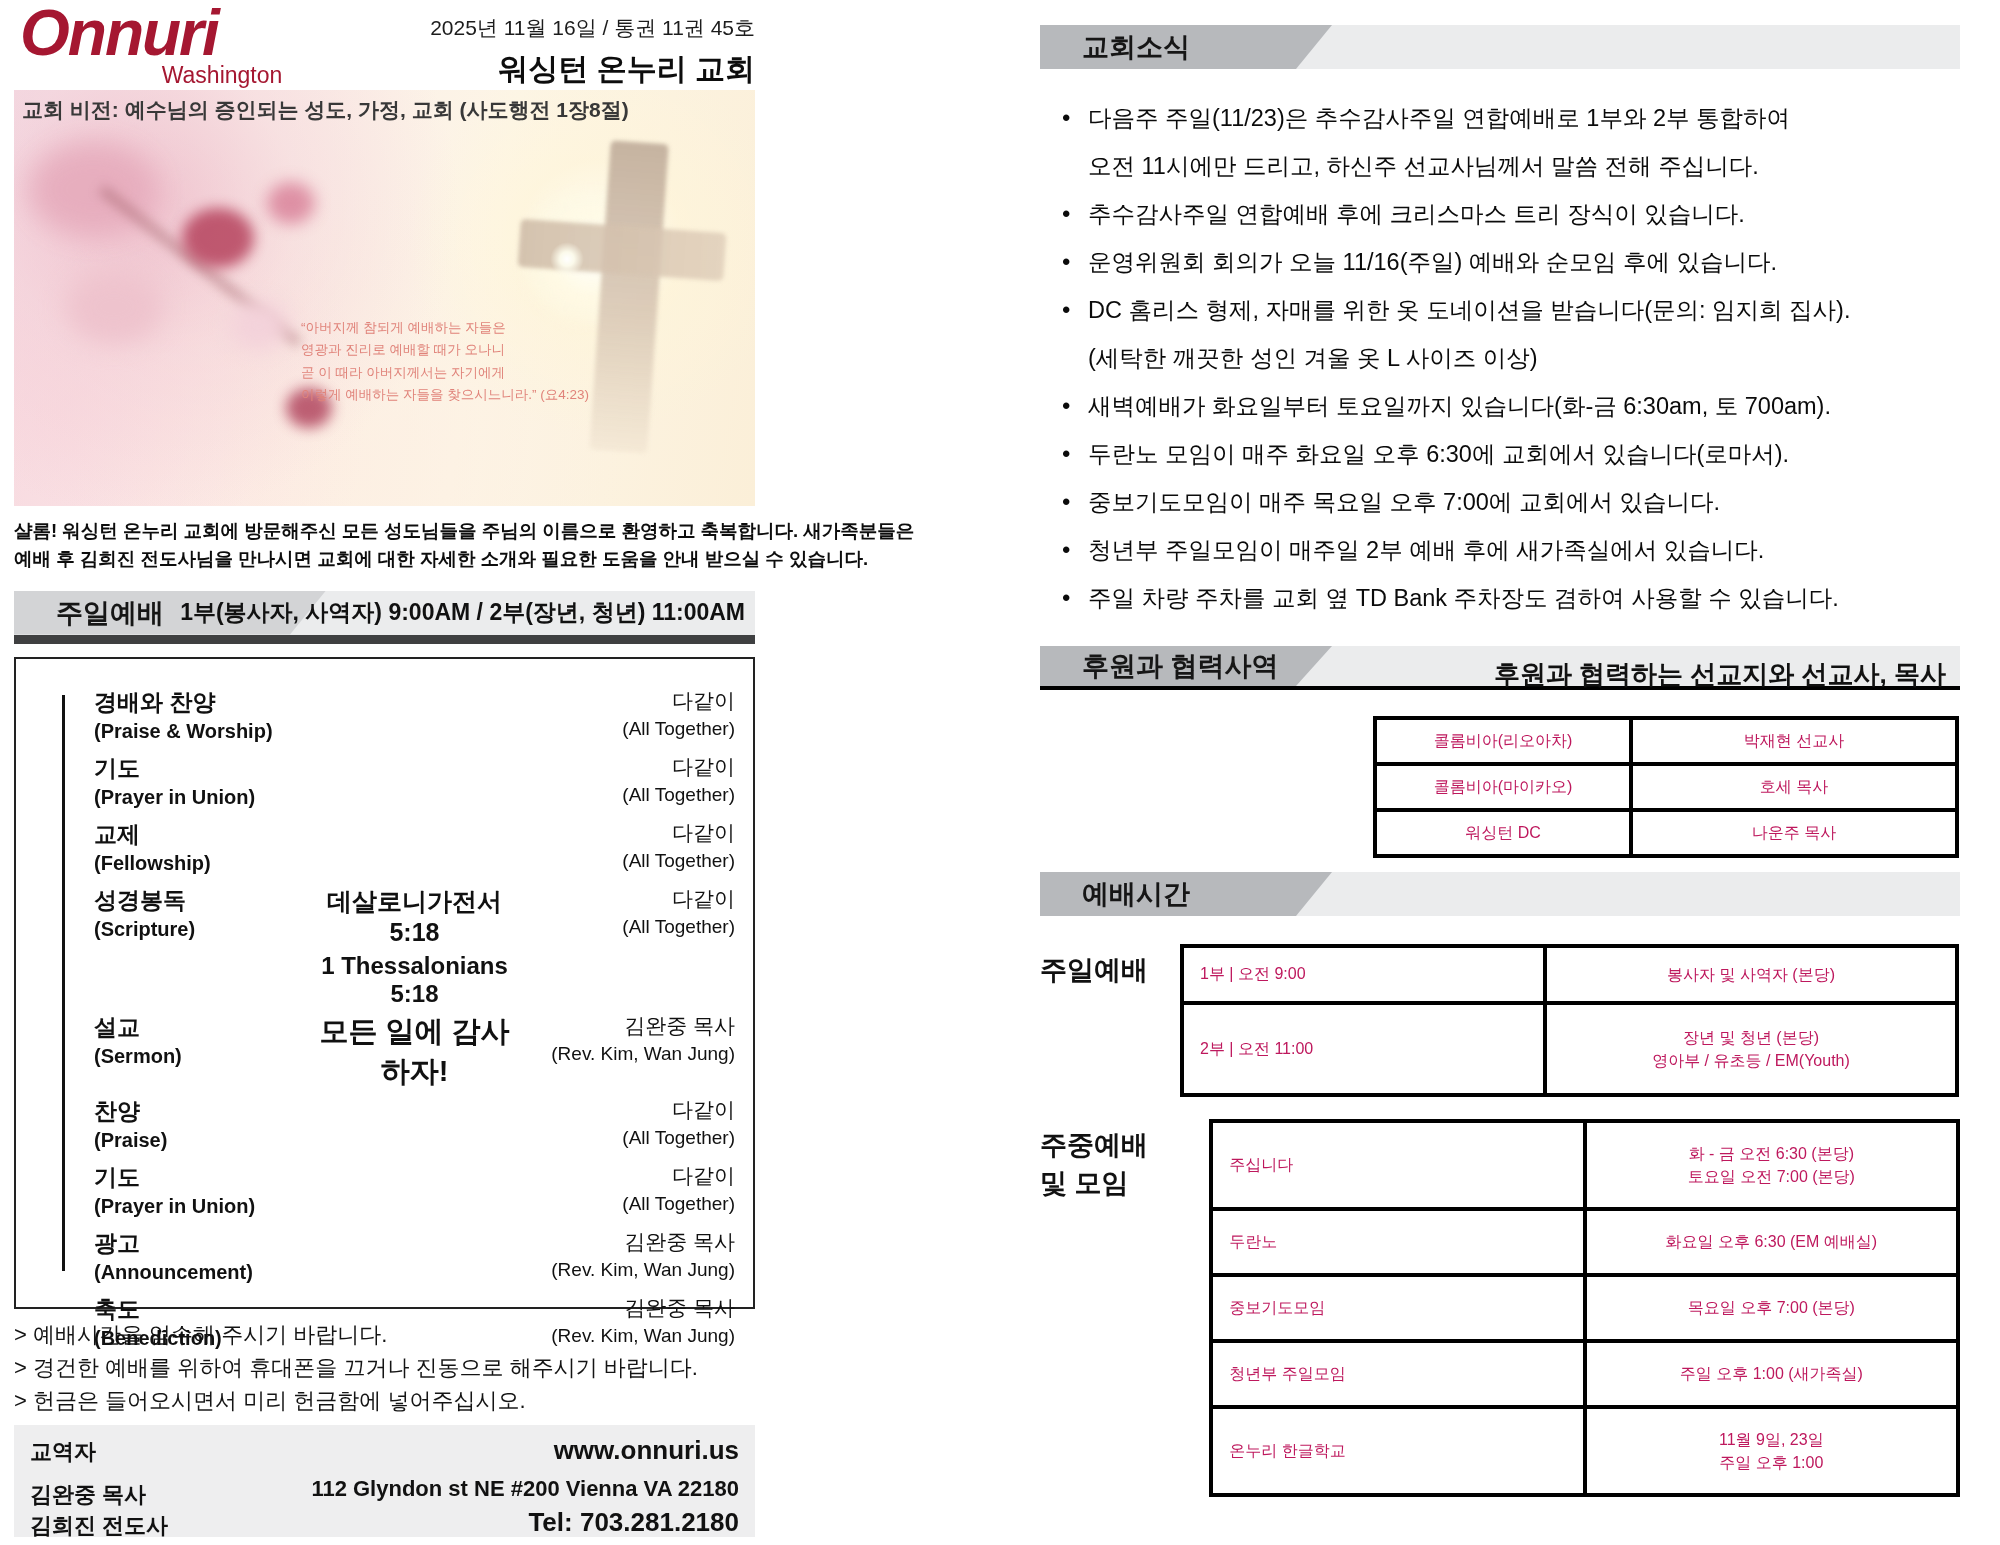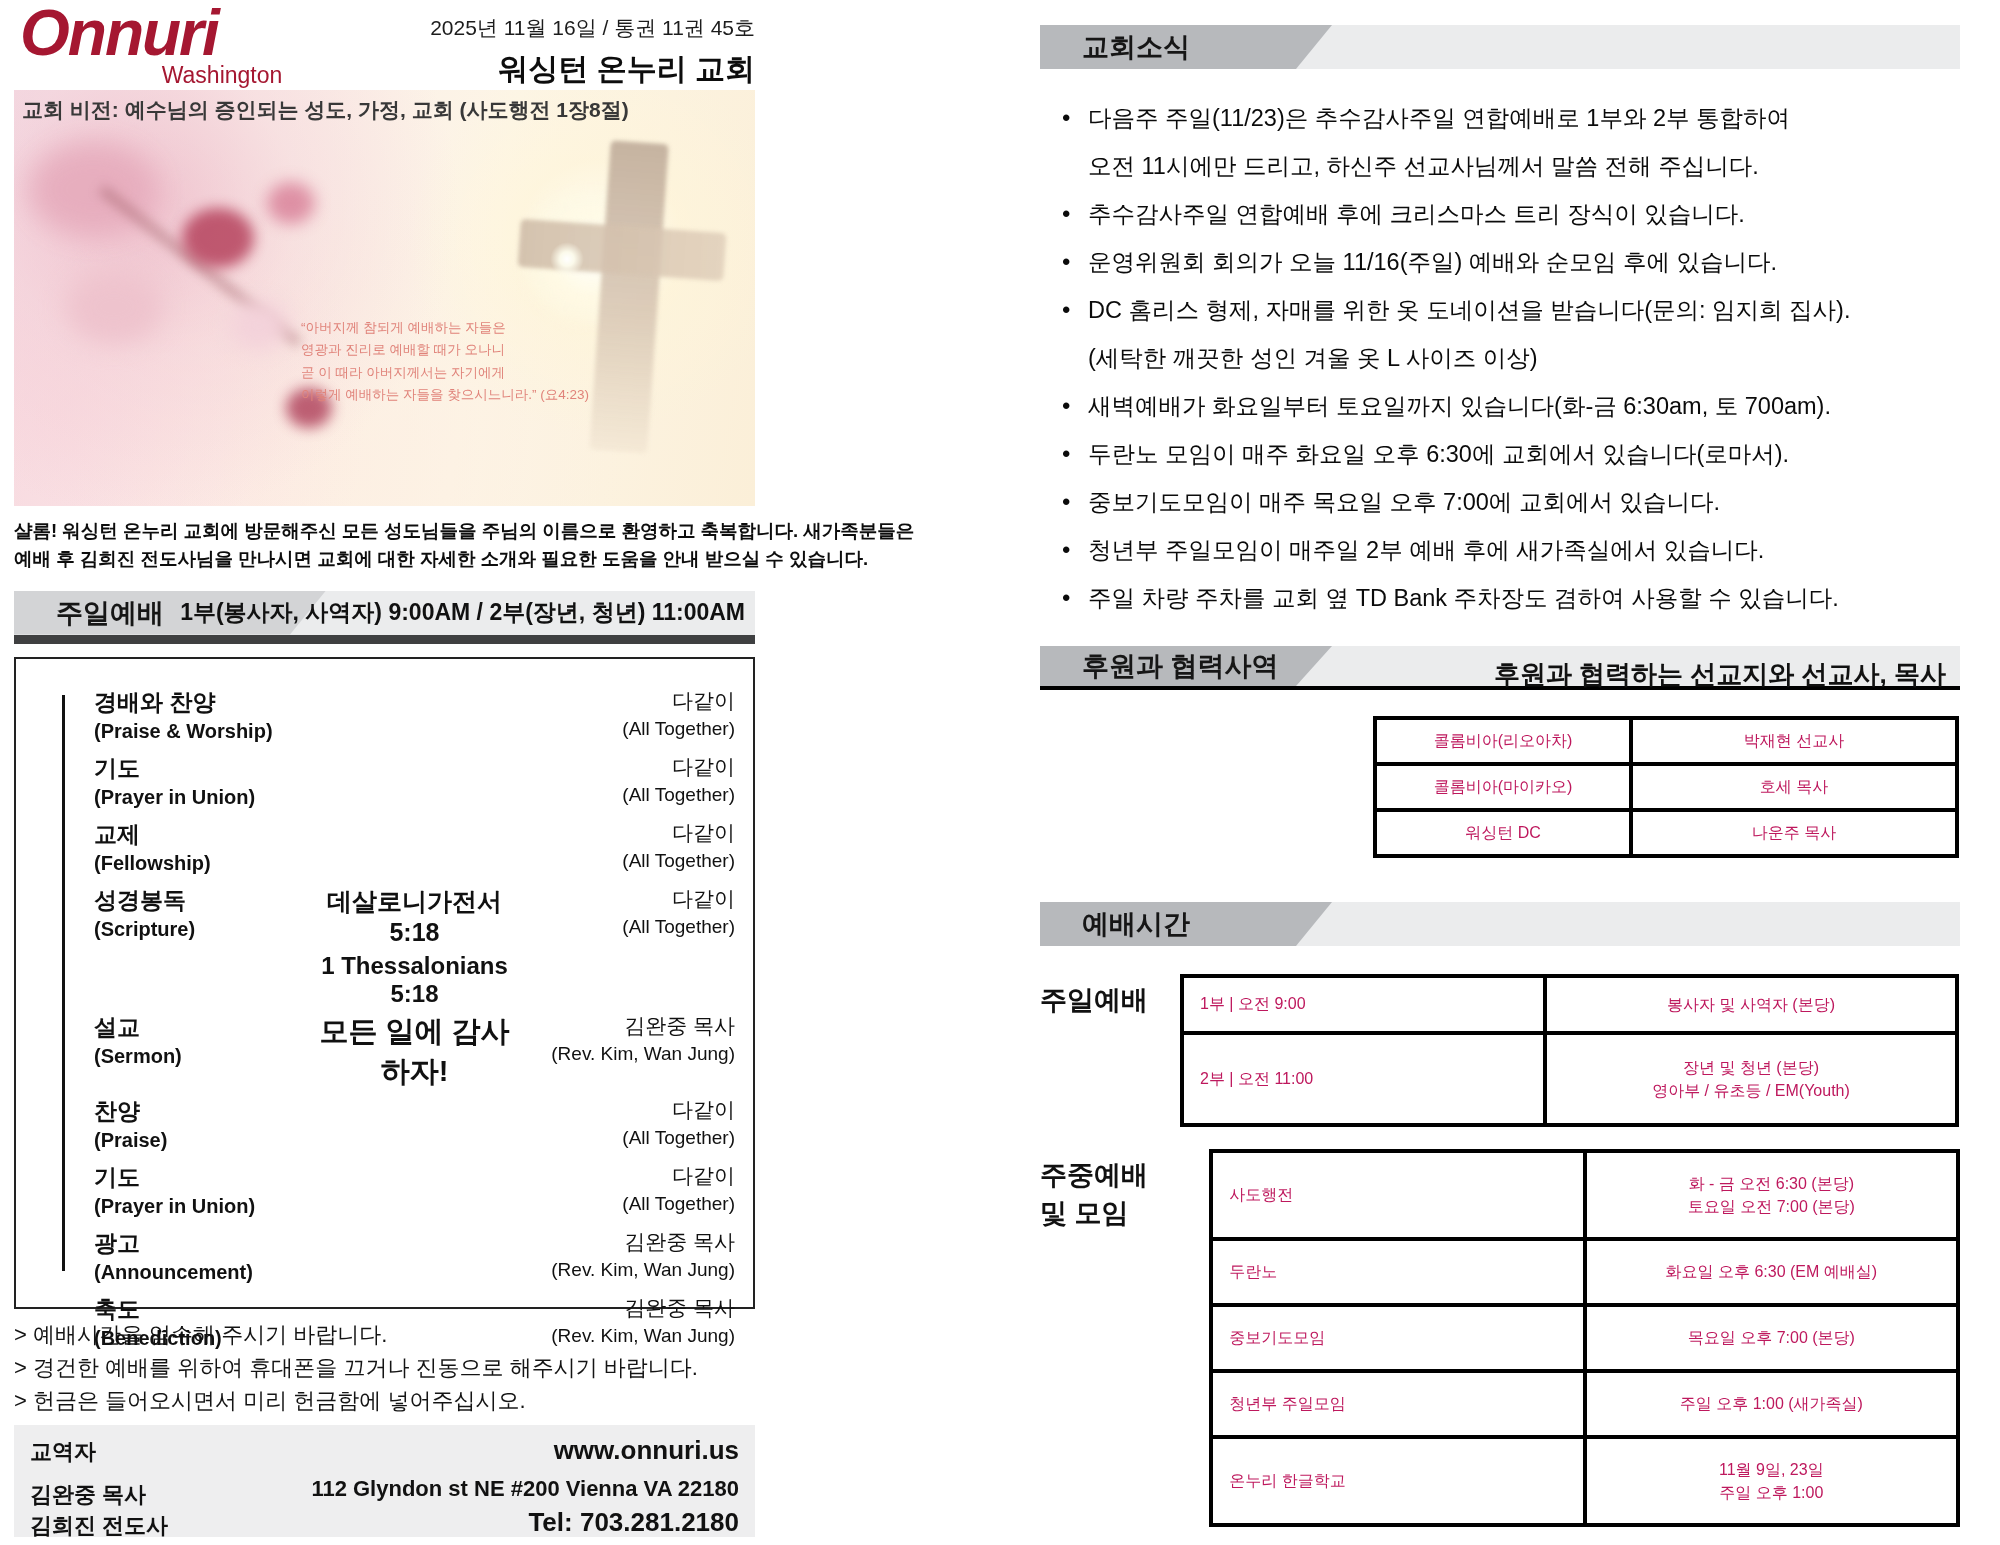--- a/index.html
+++ b/index.html
@@ -105,21 +105,21 @@
   .missions-title { position:absolute; right:14px; top:8px; height:100%; display:flex; align-items:center;
                     font-size:26px; font-weight:bold; }
   table { border-collapse:collapse; }
   td { border:4px solid #000000; font-size:16px; color:#be185d; }
   .missions-table { margin:26px 0 0 333px; }
   .missions-table td { text-align:center; height:46px; }
   .missions-table td.c1 { width:256px; }
   .missions-table td.c2 { width:326px; }
   .missions-table tr + tr td { border-top-width:4px; }
 
-  .times-bar { margin-top:44px; }
+  .times-bar { margin-top:14px; }
   .times-row { display:flex; align-items:flex-start; margin-top:28px; }
   .times-label { font-size:27px; font-weight:bold; padding-top:8px; white-space:pre-line; line-height:1.4; }
   .sunday-row .times-label { width:140px; }
   .weekday-row { margin-top:22px; }
   .weekday-row .times-label { width:175px; }
   .sunday-table td.c1 { width:363px; text-align:left; padding-left:16px; }
   .sunday-table td.c2 { width:412px; text-align:center; white-space:pre-line; line-height:1.45; }
   .sunday-table tr.r1 td { height:57px; }
   .sunday-table tr.r2 td { height:92px; }
   .weekday-table td.c1 { width:386px; text-align:left; padding-left:16px; }
@@ -377,21 +377,21 @@
         </tbody>
       </table>
     </div>
 
     <div class="times-row weekday-row">
       <div class="times-label">주중예배
 및 모임</div>
       <table class="weekday-table">
         <tbody>
           <tr class="tall">
-            <td class="c1">사도행전</td>
+            <td class="c1">주십니다</td>
             <td class="c2">화 - 금 오전 6:30 (본당)
 토요일 오전 7:00 (본당)</td>
           </tr>
           <tr class="short">
             <td class="c1">두란노</td>
             <td class="c2">화요일 오후 6:30 (EM 예배실)</td>
           </tr>
           <tr class="short">
             <td class="c1">중보기도모임</td>
             <td class="c2">목요일 오후 7:00 (본당)</td>

